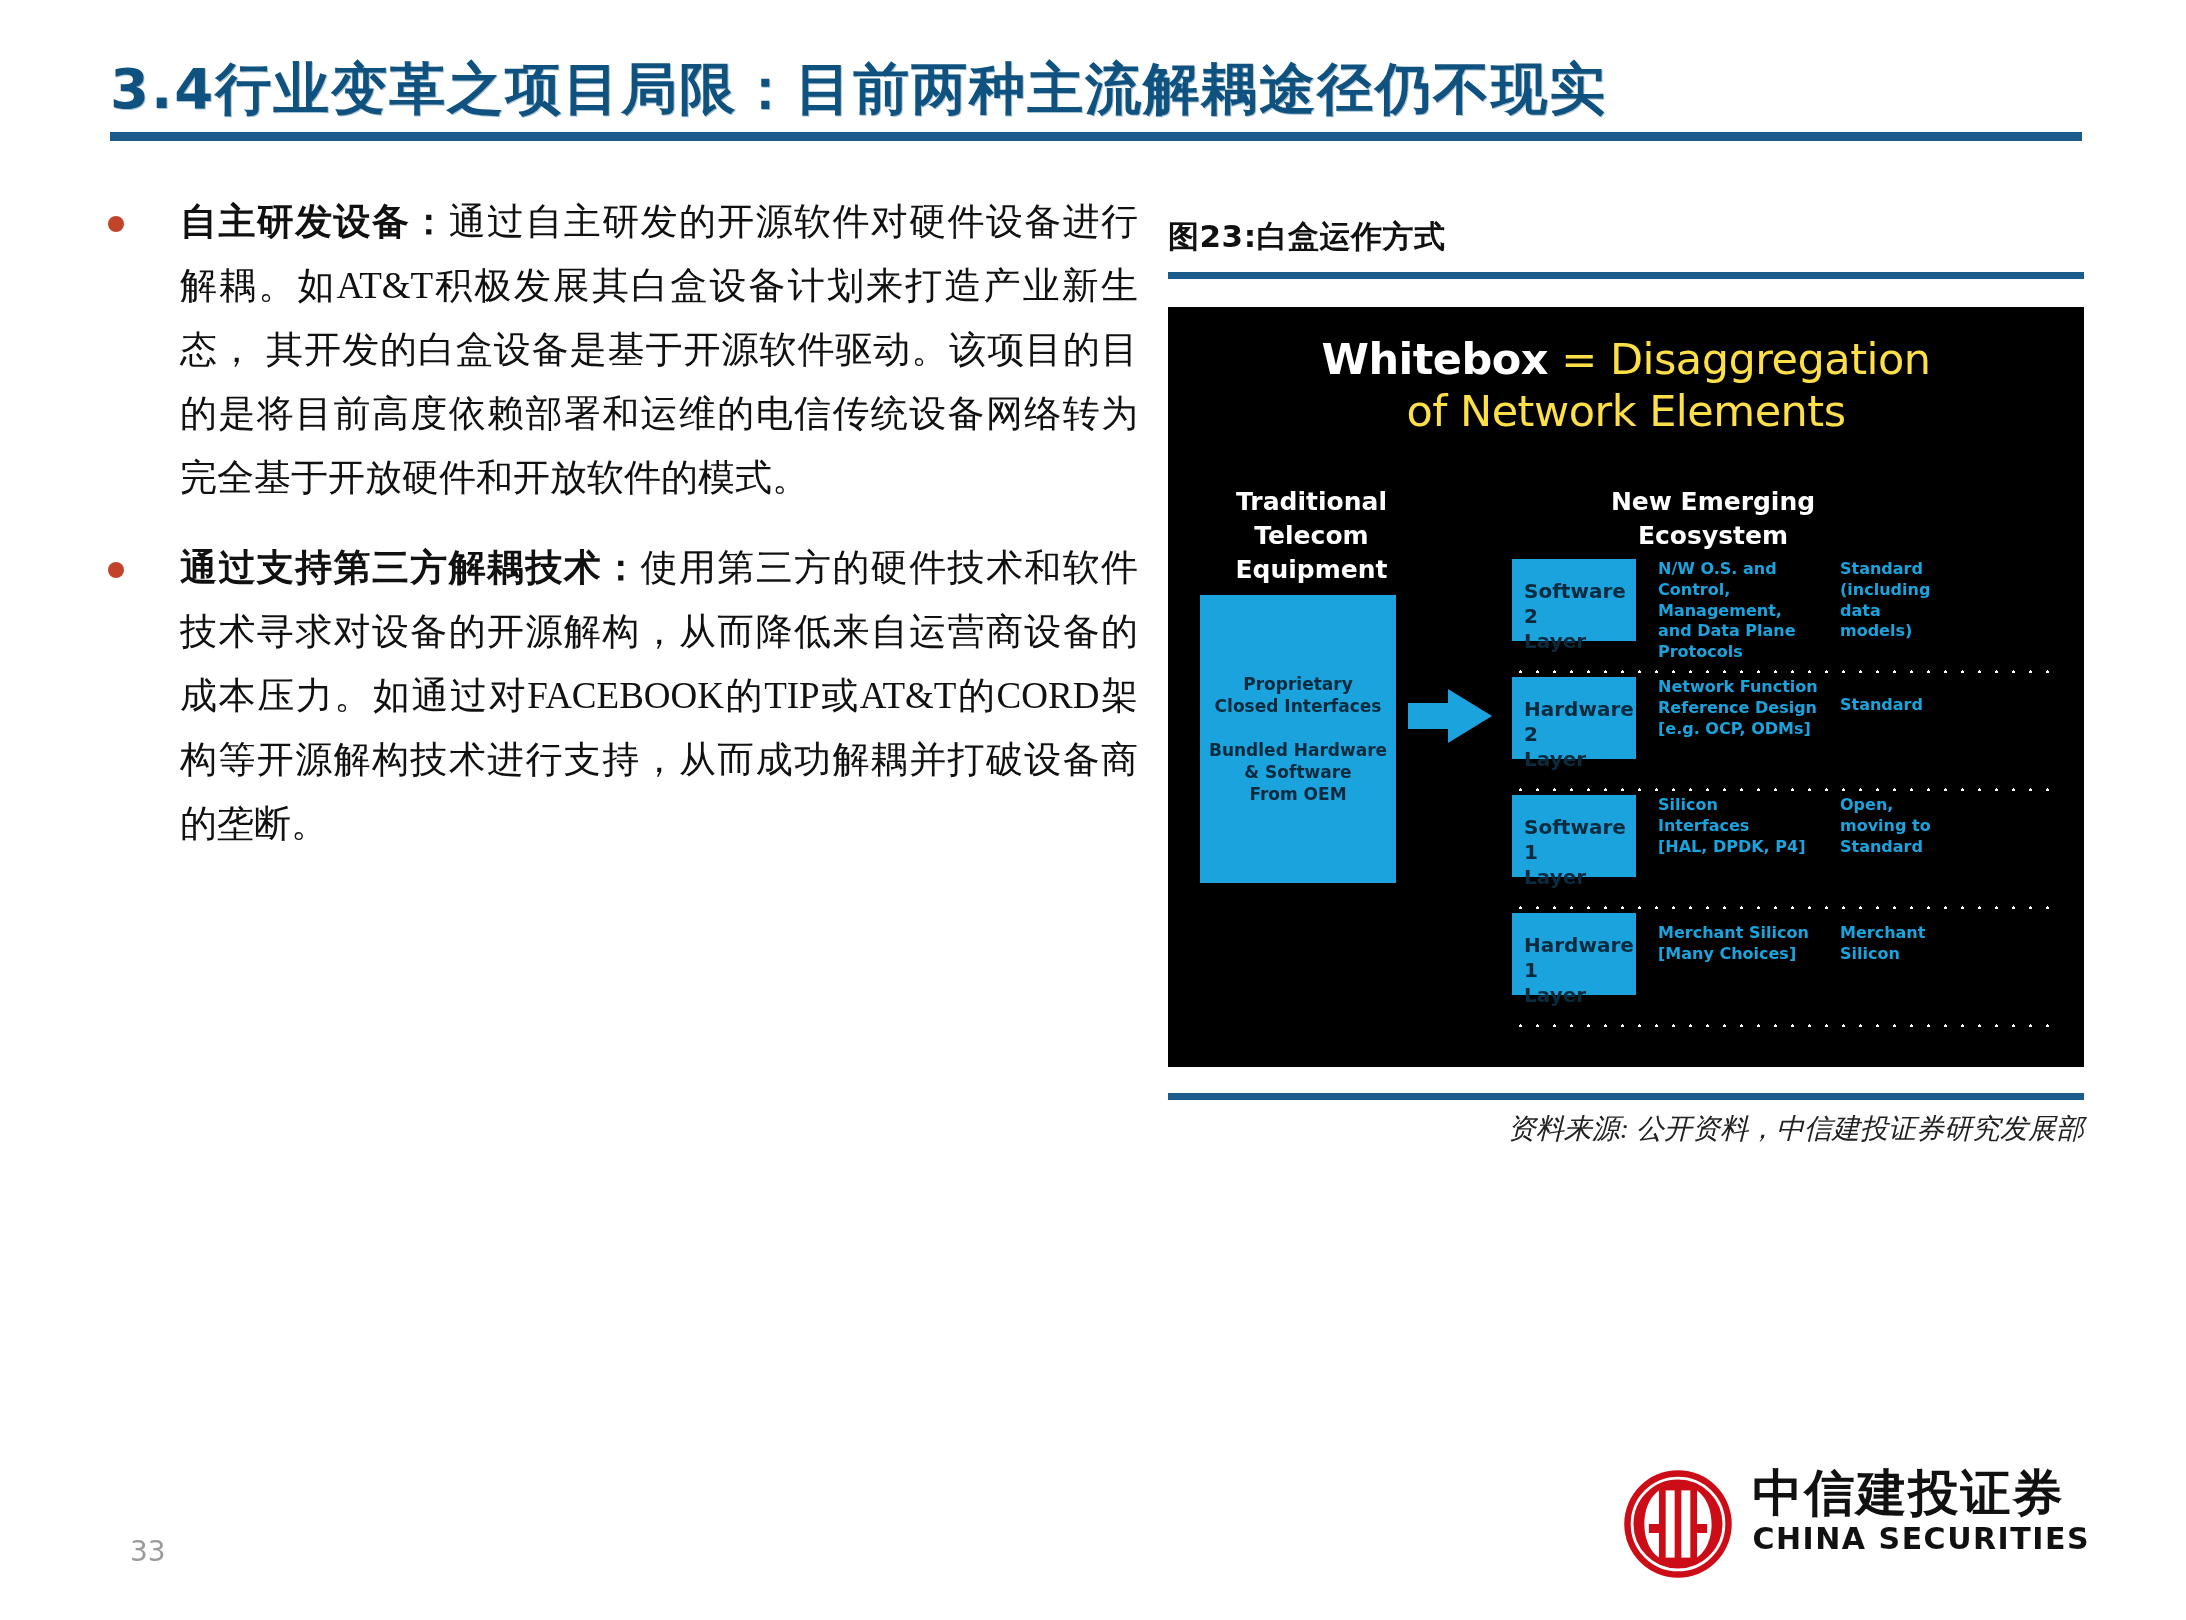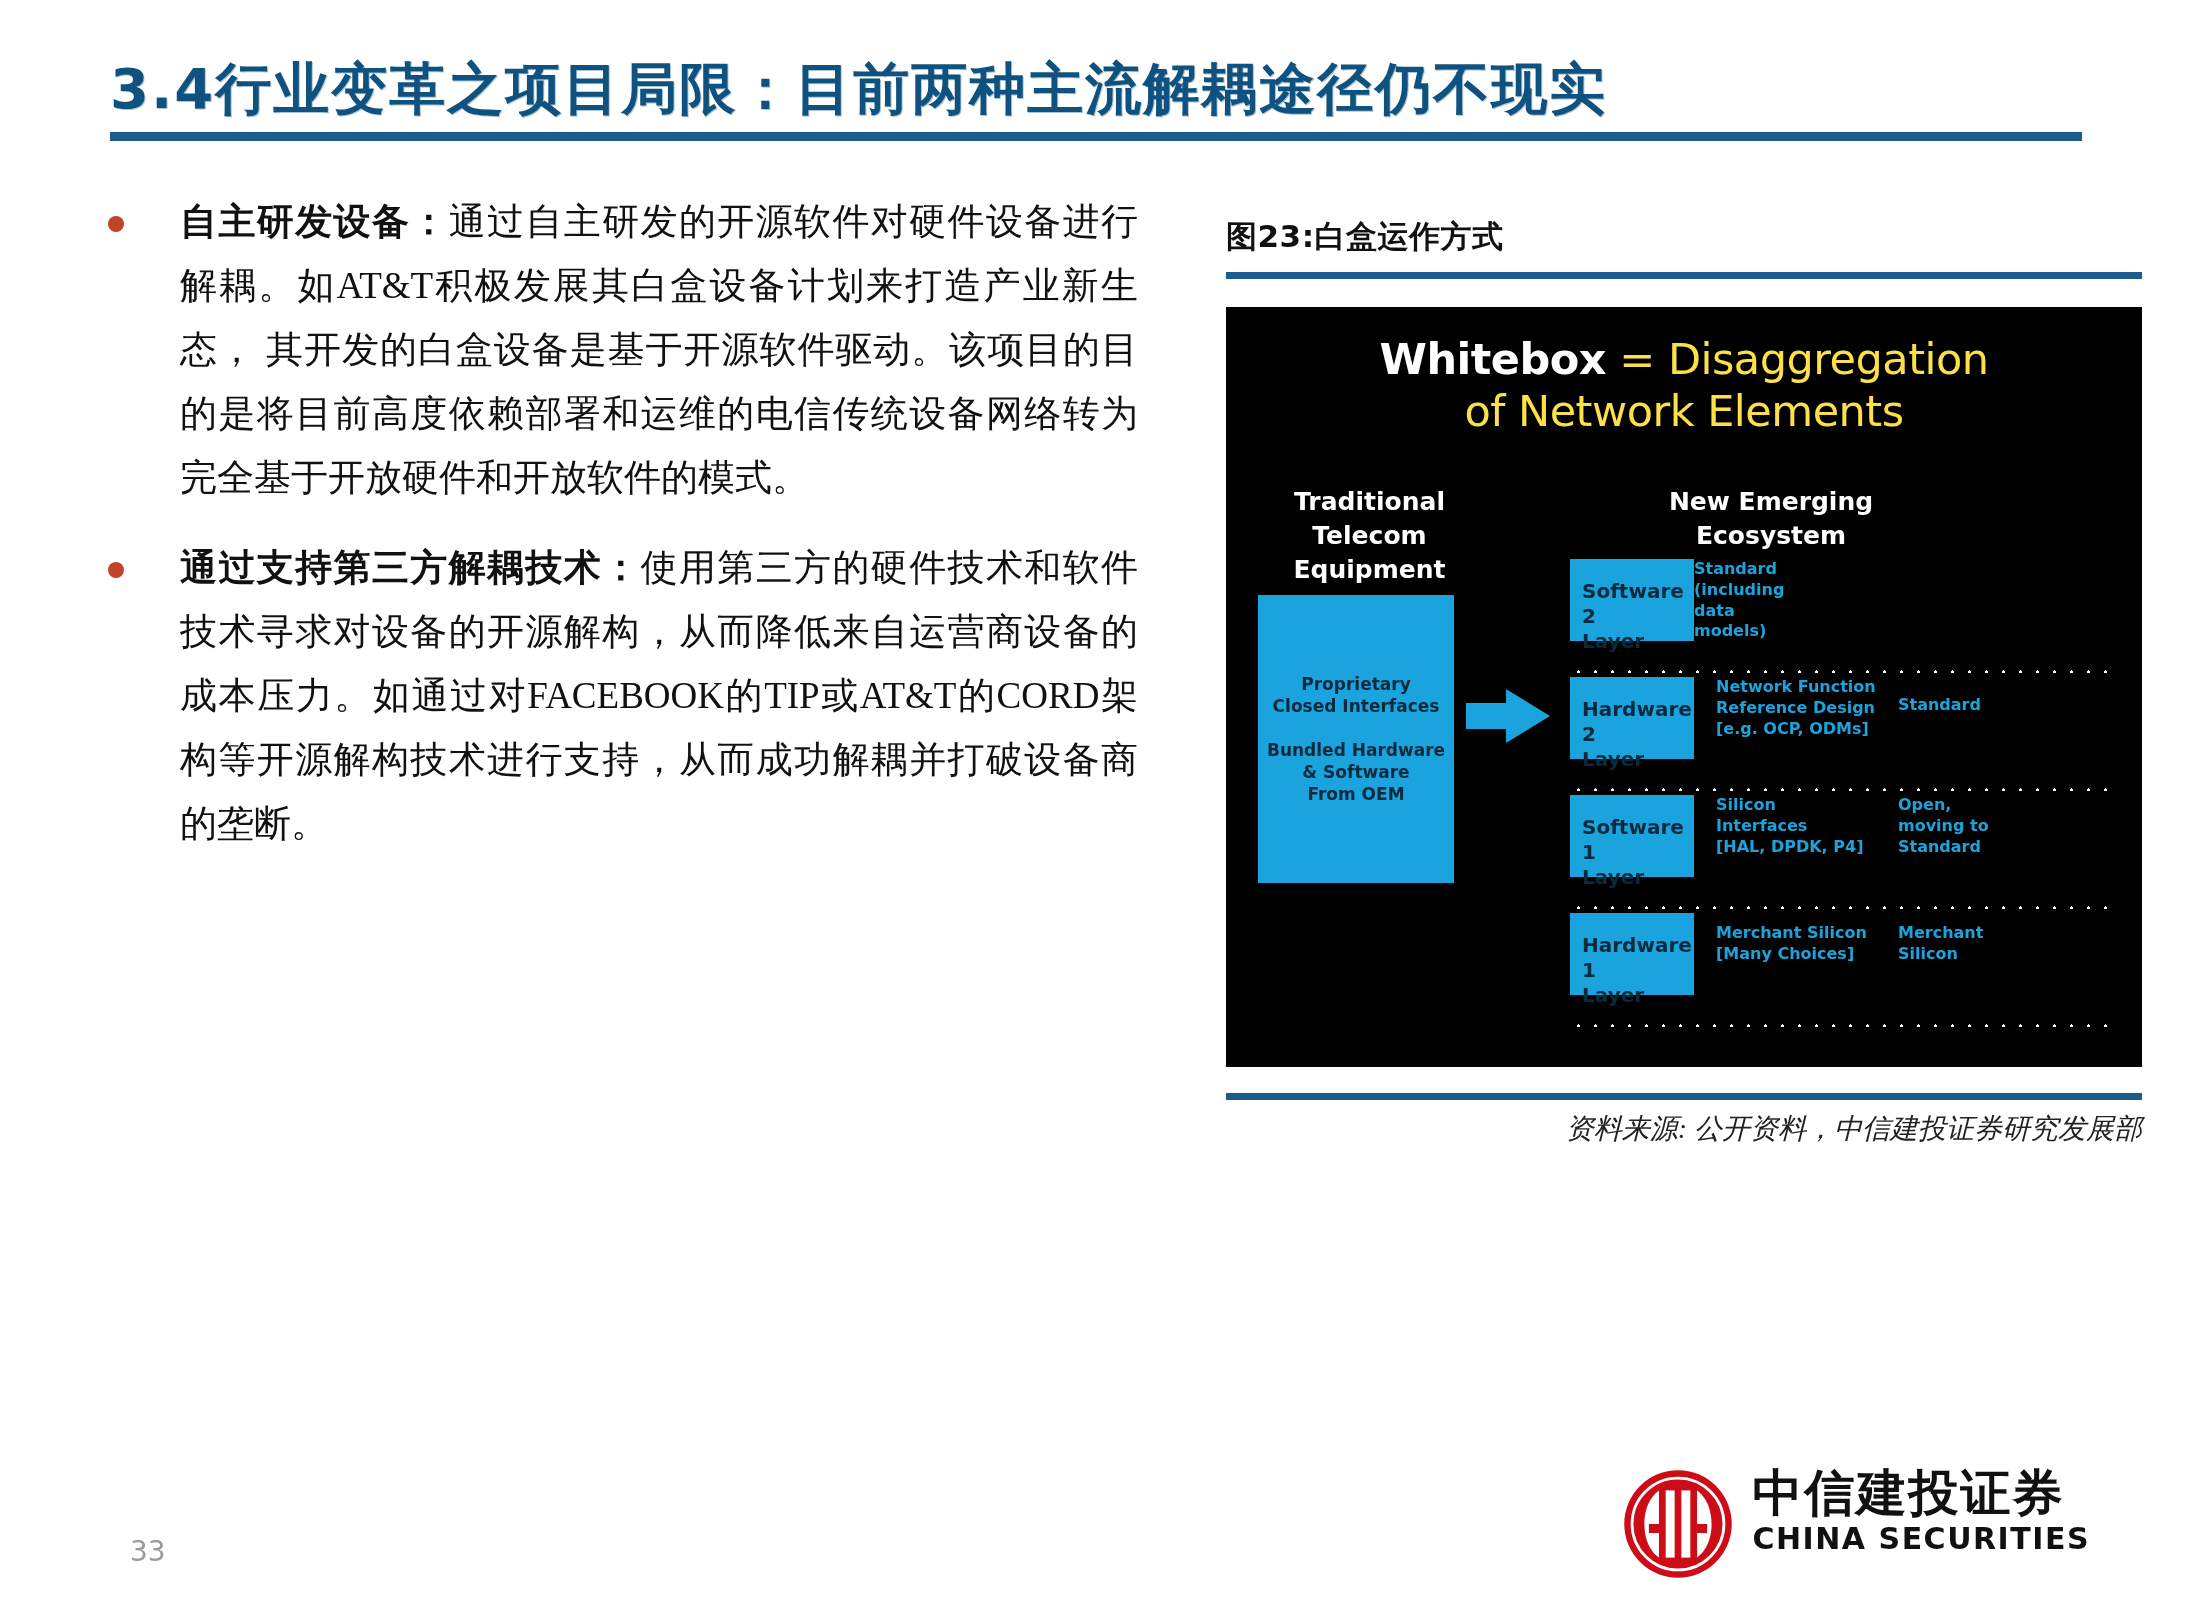--- a/index.html
+++ b/index.html
@@ -77,21 +77,21 @@
     font-family: "DejaVu Sans", sans-serif;
     font-weight: bold;
     font-size: 37px;
     line-height: 1.78;
     color: #111;
     text-align: justify;
     text-justify: inter-ideograph;
   }
 
   
-  .fig-panel { position: absolute; left: 1226px; top: 216px; width: 916px; }
+  .fig-panel { position: absolute; left: 1168px; top: 216px; width: 916px; }
   .fig-caption {
     font-family: "DejaVu Sans", sans-serif;
     font-weight: bold;
     font-size: 31px;
     color: #111;
     margin-bottom: 14px;
     letter-spacing: 0.5px;
   }
   .fig-rule { width: 916px; height: 7px; background: #1c5c8c; }
 
@@ -303,20 +303,26 @@
       <svg class="arrow" viewBox="0 0 84 62">
         <path d="M0,18 L40,18 L40,4 L84,31 L40,58 L40,44 L0,44 Z" fill="#1aa3dd"></path>
       </svg>
 
       <div class="layers">
 
         <div class="layer-row">
           <div class="layer-chip">
             <div>Software 2</div>
             <div>Layer</div>
+          </div>
+          <div class="layer-mid">
+            <div>N/W O.S. and Control,</div>
+            <div>Management,</div>
+            <div>and Data Plane</div>
+            <div>Protocols</div>
           </div>
           <div class="layer-right">
             <div>Standard</div>
             <div>(including</div>
             <div>data</div>
             <div>models)</div>
           </div>
         </div>
 
         <div class="dotted"></div>

